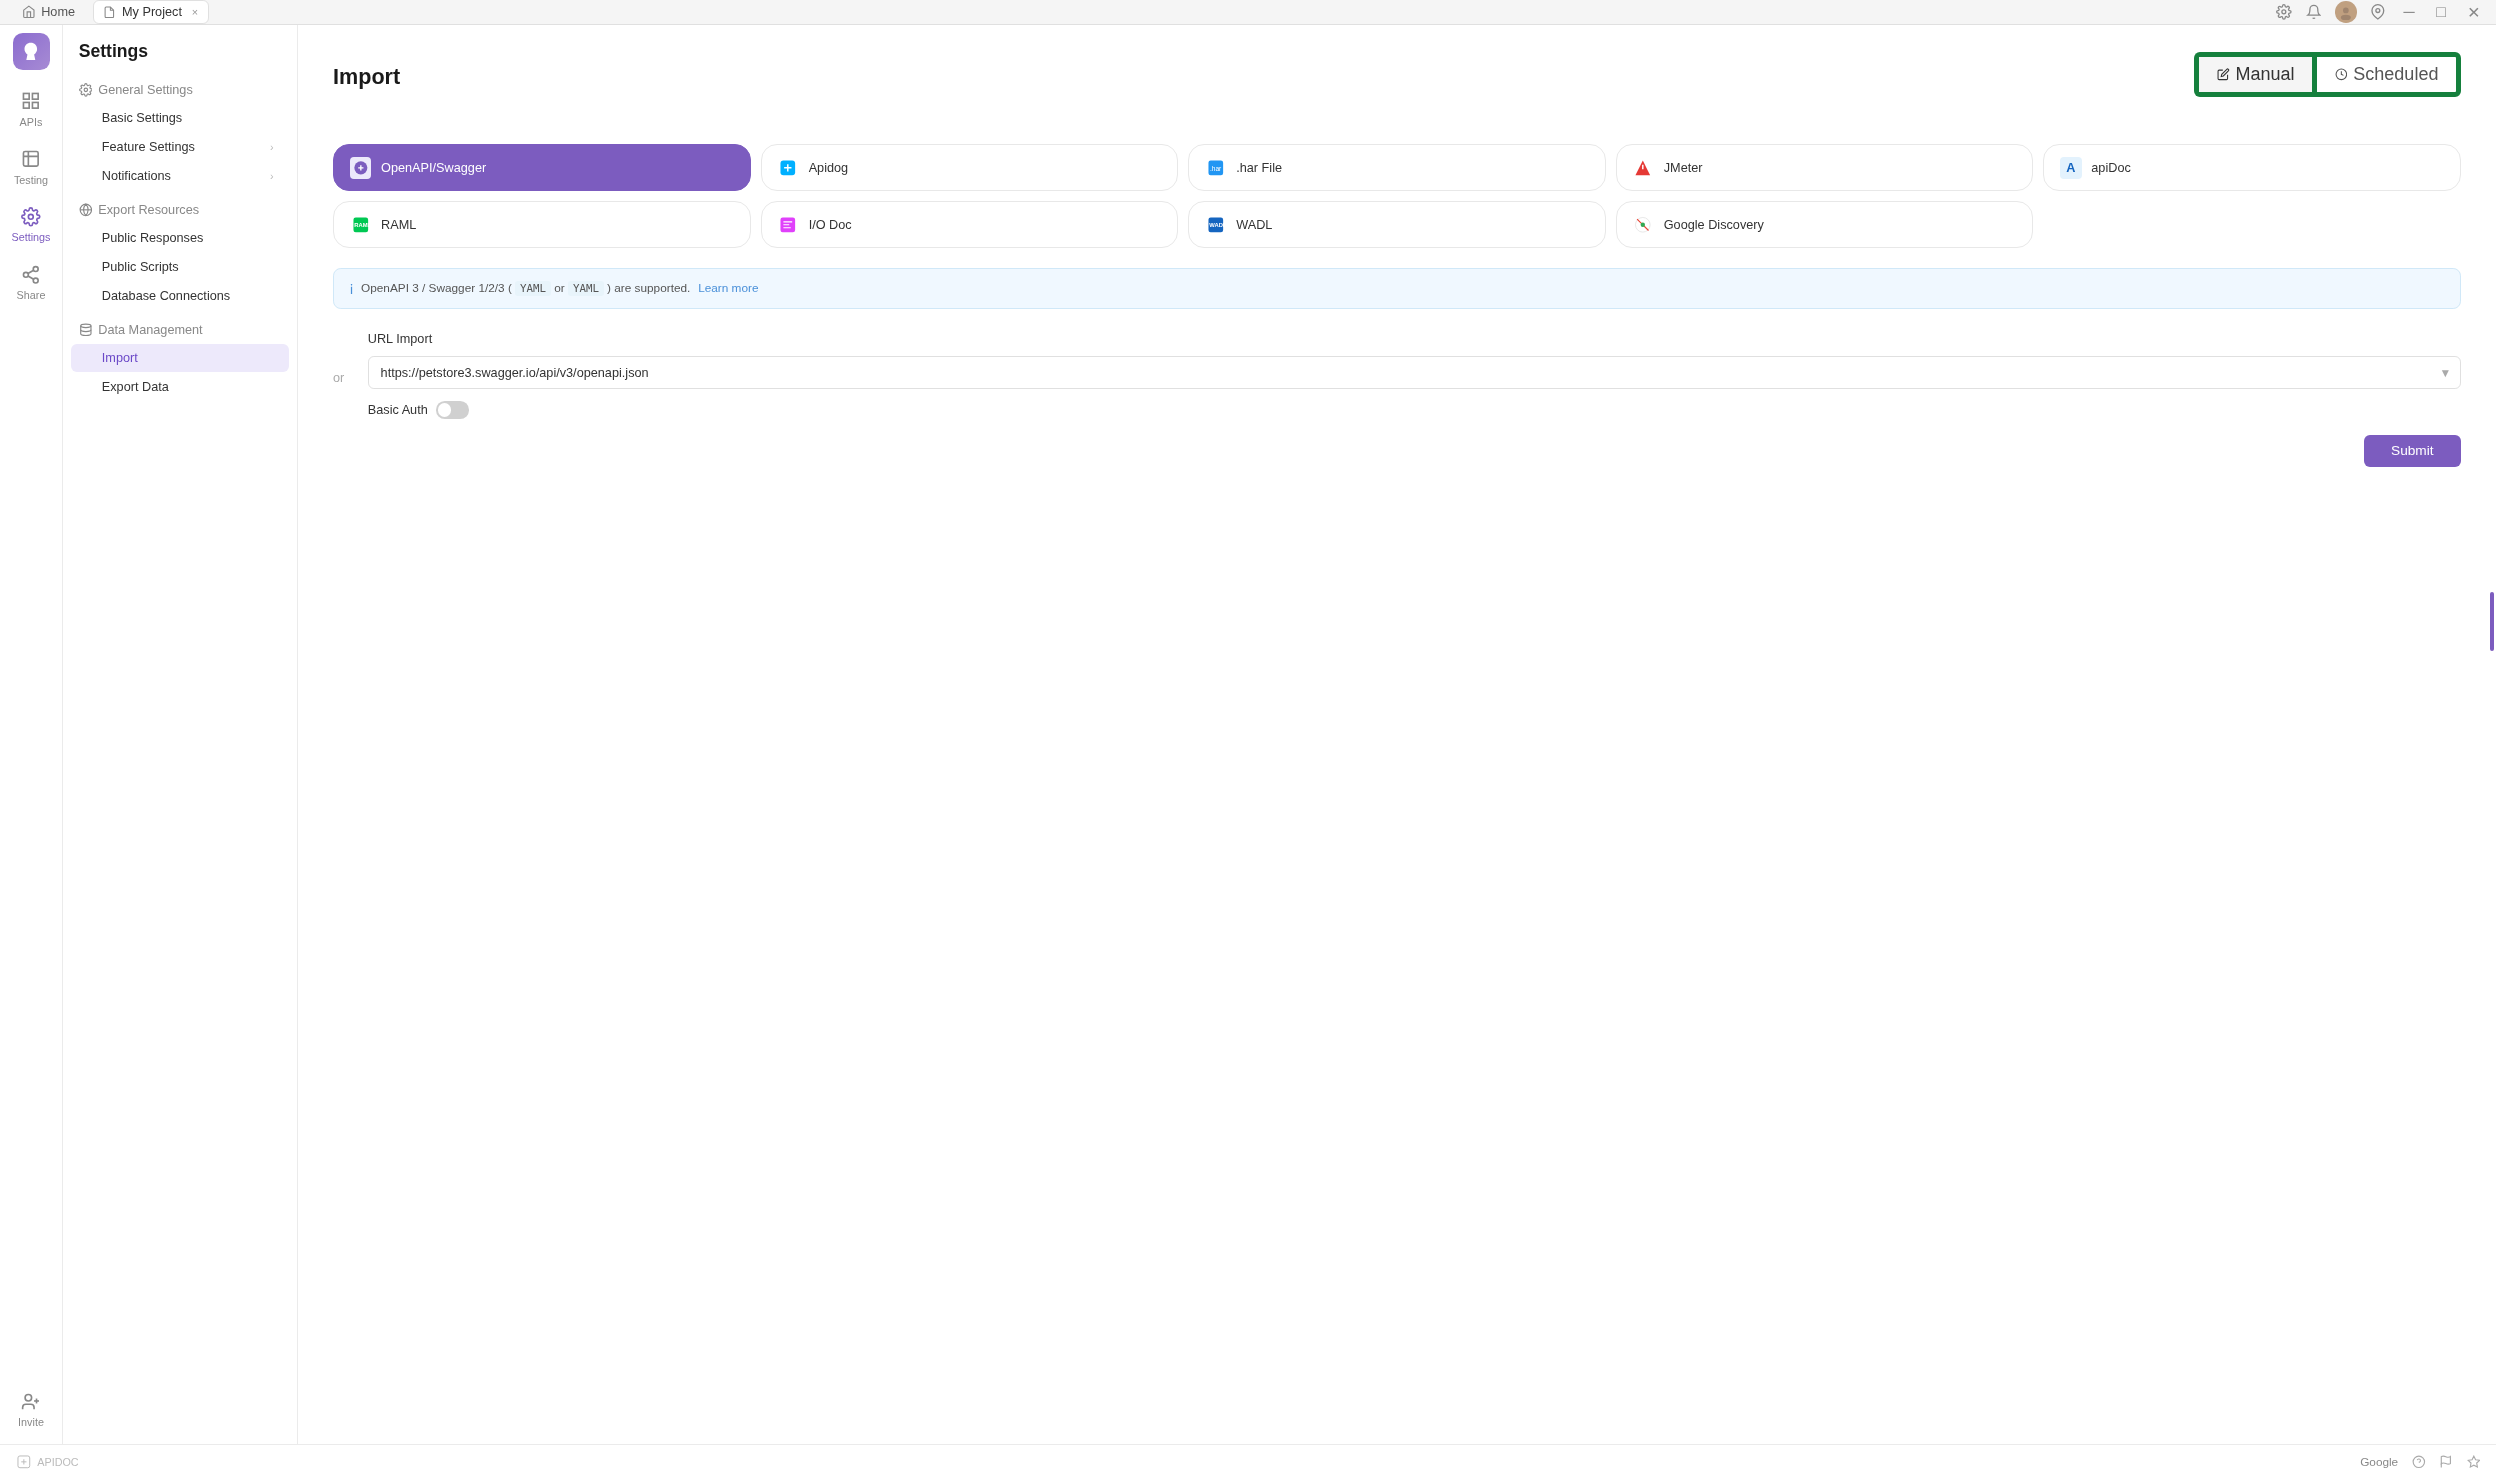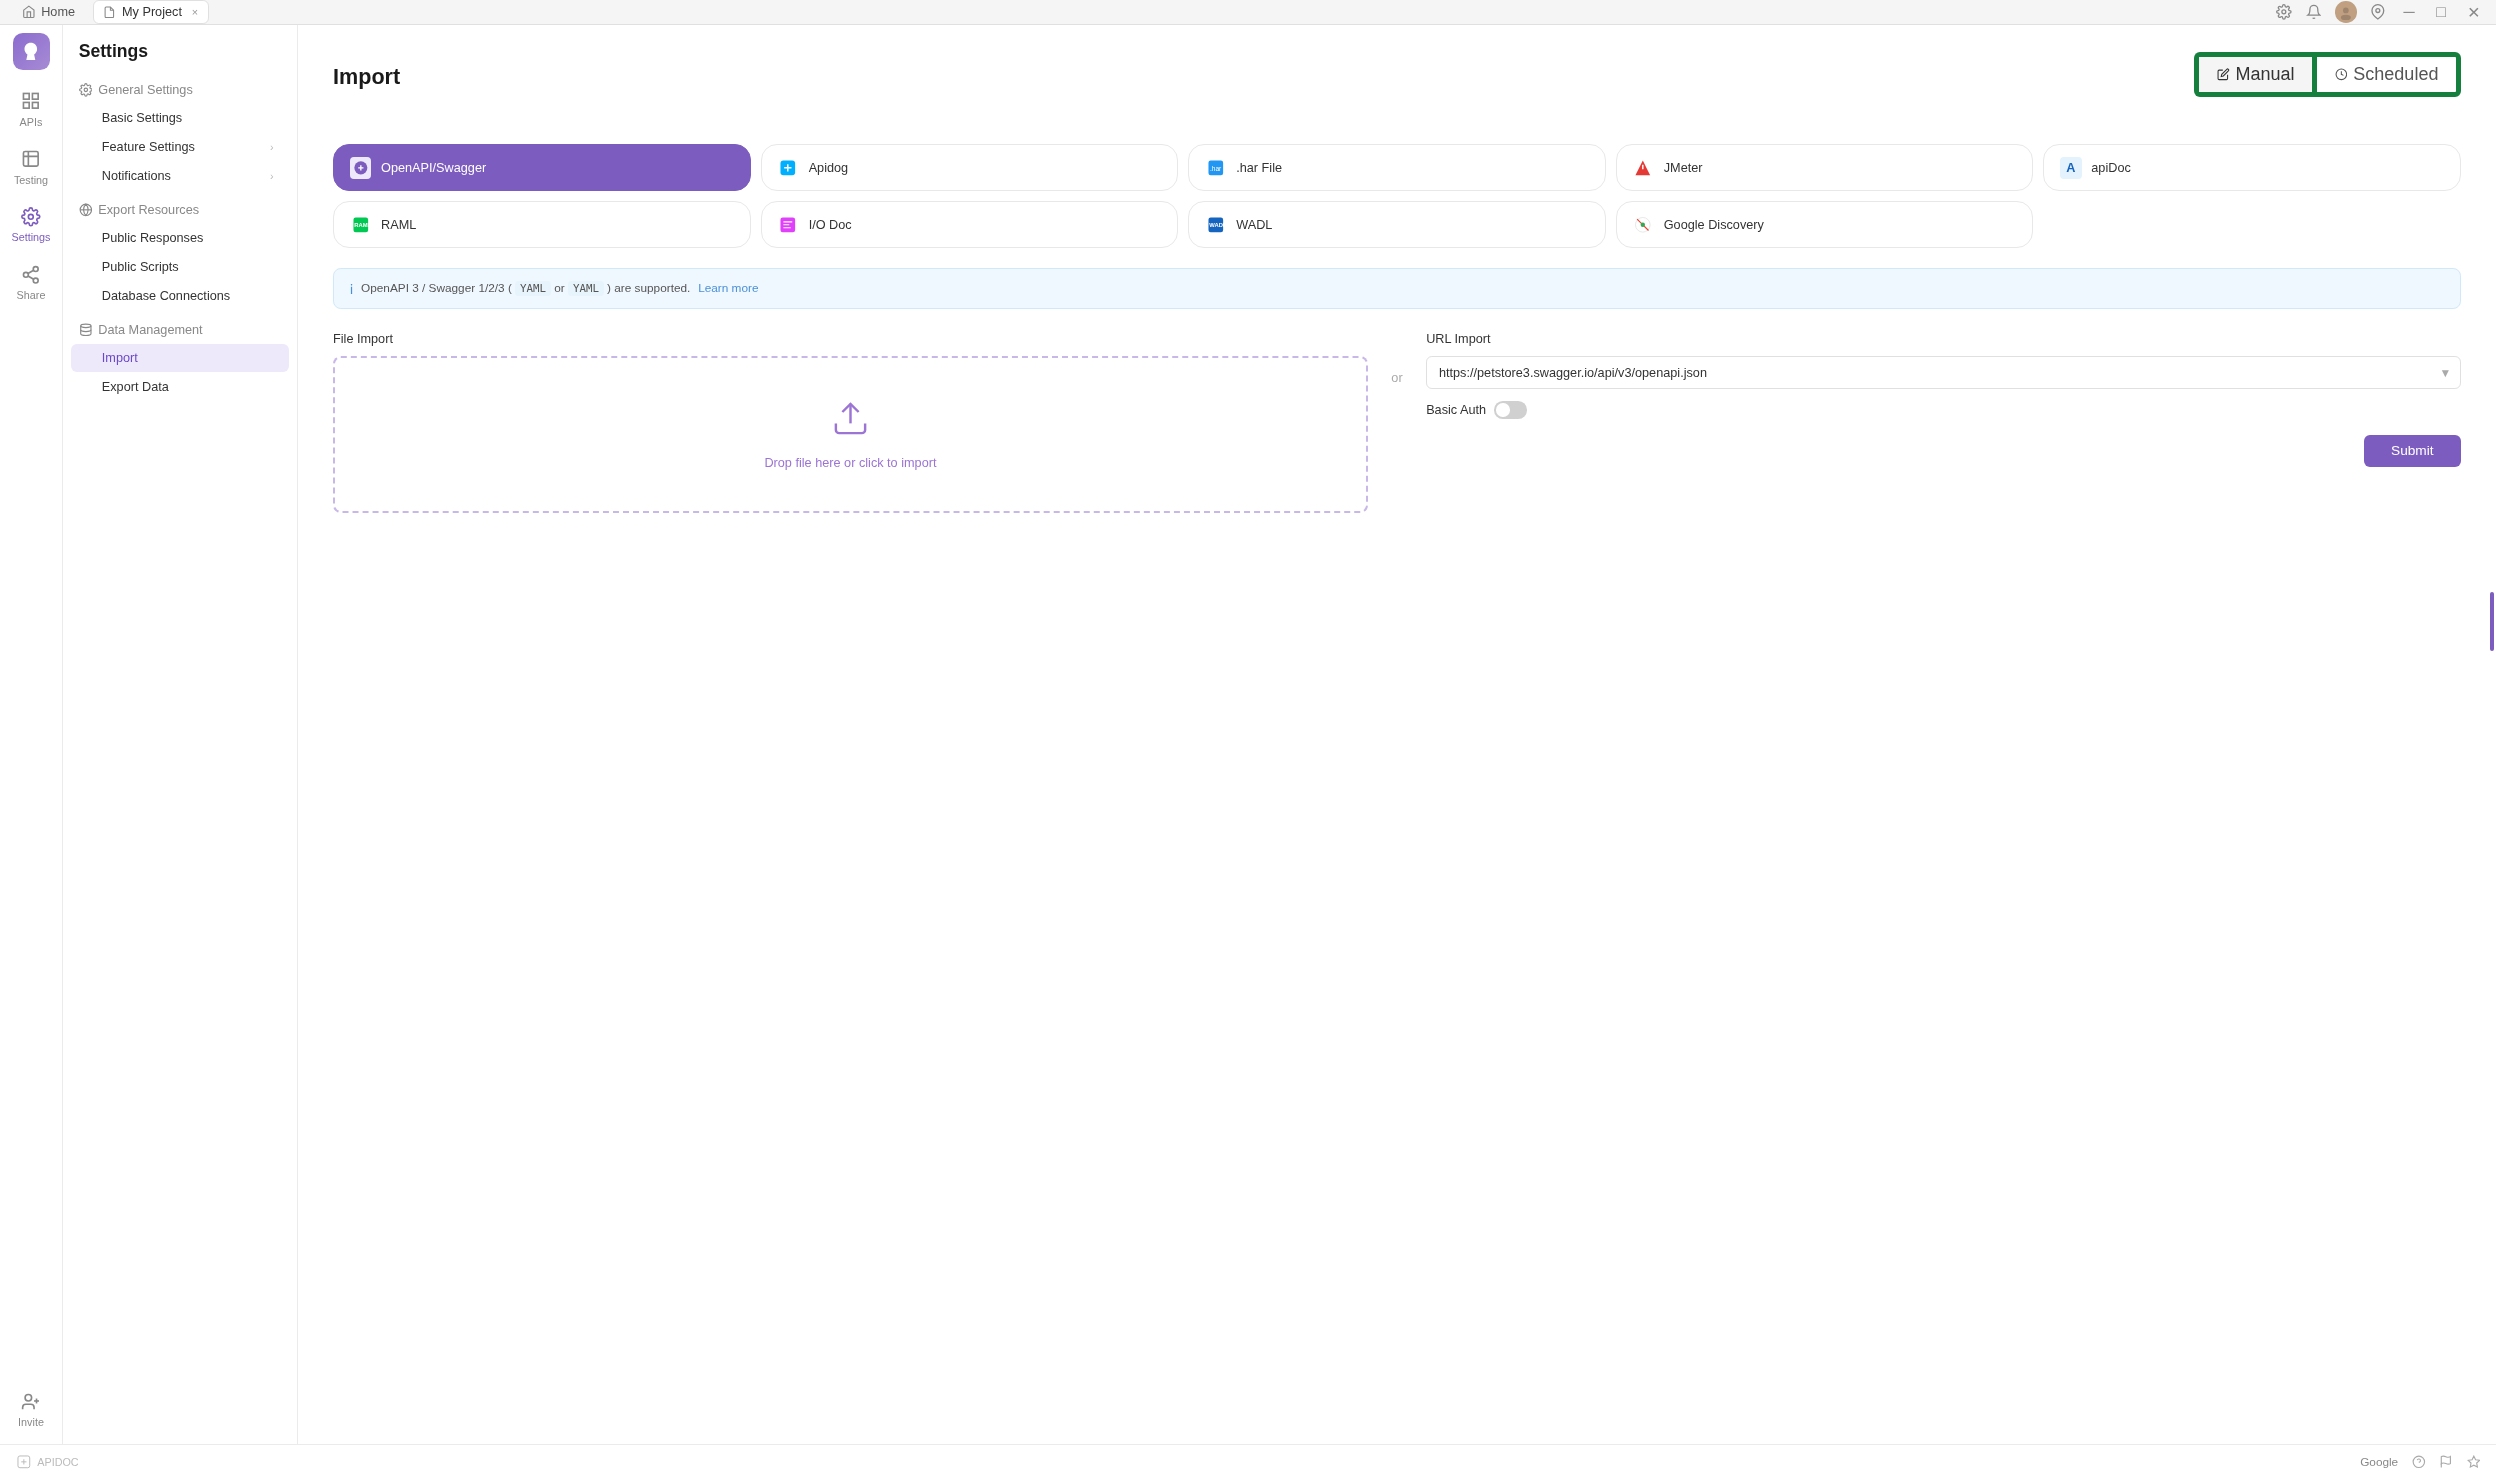--- a/index.html
+++ b/index.html
@@ -452,33 +452,20 @@
 
     <div class="info-bar">
       <span style="color:#4a90d9; font-size:13.7px;">ℹ</span>
       <span>
         OpenAPI 3 / Swagger 1/2/3 ( <span class="info-code">YAML</span> or <span class="info-code">YAML</span> ) are supported.
       </span>
       <span class="learn-more">Learn more</span>
     </div>
 
     <div class="import-row">
-      <div class="file-import">
-        <div class="import-label">File Import</div>
-        <div class="drop-zone">
-          <div class="upload-icon">
-            <svg width="39" height="39" viewBox="0 0 24 24" fill="none" stroke="#9b74d4" stroke-width="1.5">
-                <path d="M21 15v4a2 2 0 0 1-2 2H5a2 2 0 0 1-2-2v-4"></path>
-                <polyline points="17 8 12 3 7 8"></polyline>
-                <line x1="12" y1="3" x2="12" y2="15"></line>
-              </svg>
-          </div>
-          <span class="drop-text">Drop file here or click to import</span>
-        </div>
-      </div>
 
       <div style="display:flex;align-items:center;justify-content:center;padding-top:39px;font-size:12.7px;color:#aaa;flex-shrink:0;">
         <span>or</span>
       </div>
 
       <div class="url-import">
         <div class="import-label">URL Import</div>
         <div class="url-input-wrap">
           <input class="url-input" type="text" value="https://petstore3.swagger.io/api/v3/openapi.json" placeholder="https://petstore3.swagger.io/api/v3/openapi.json" style="">
           <span class="url-chevron">▼</span>

